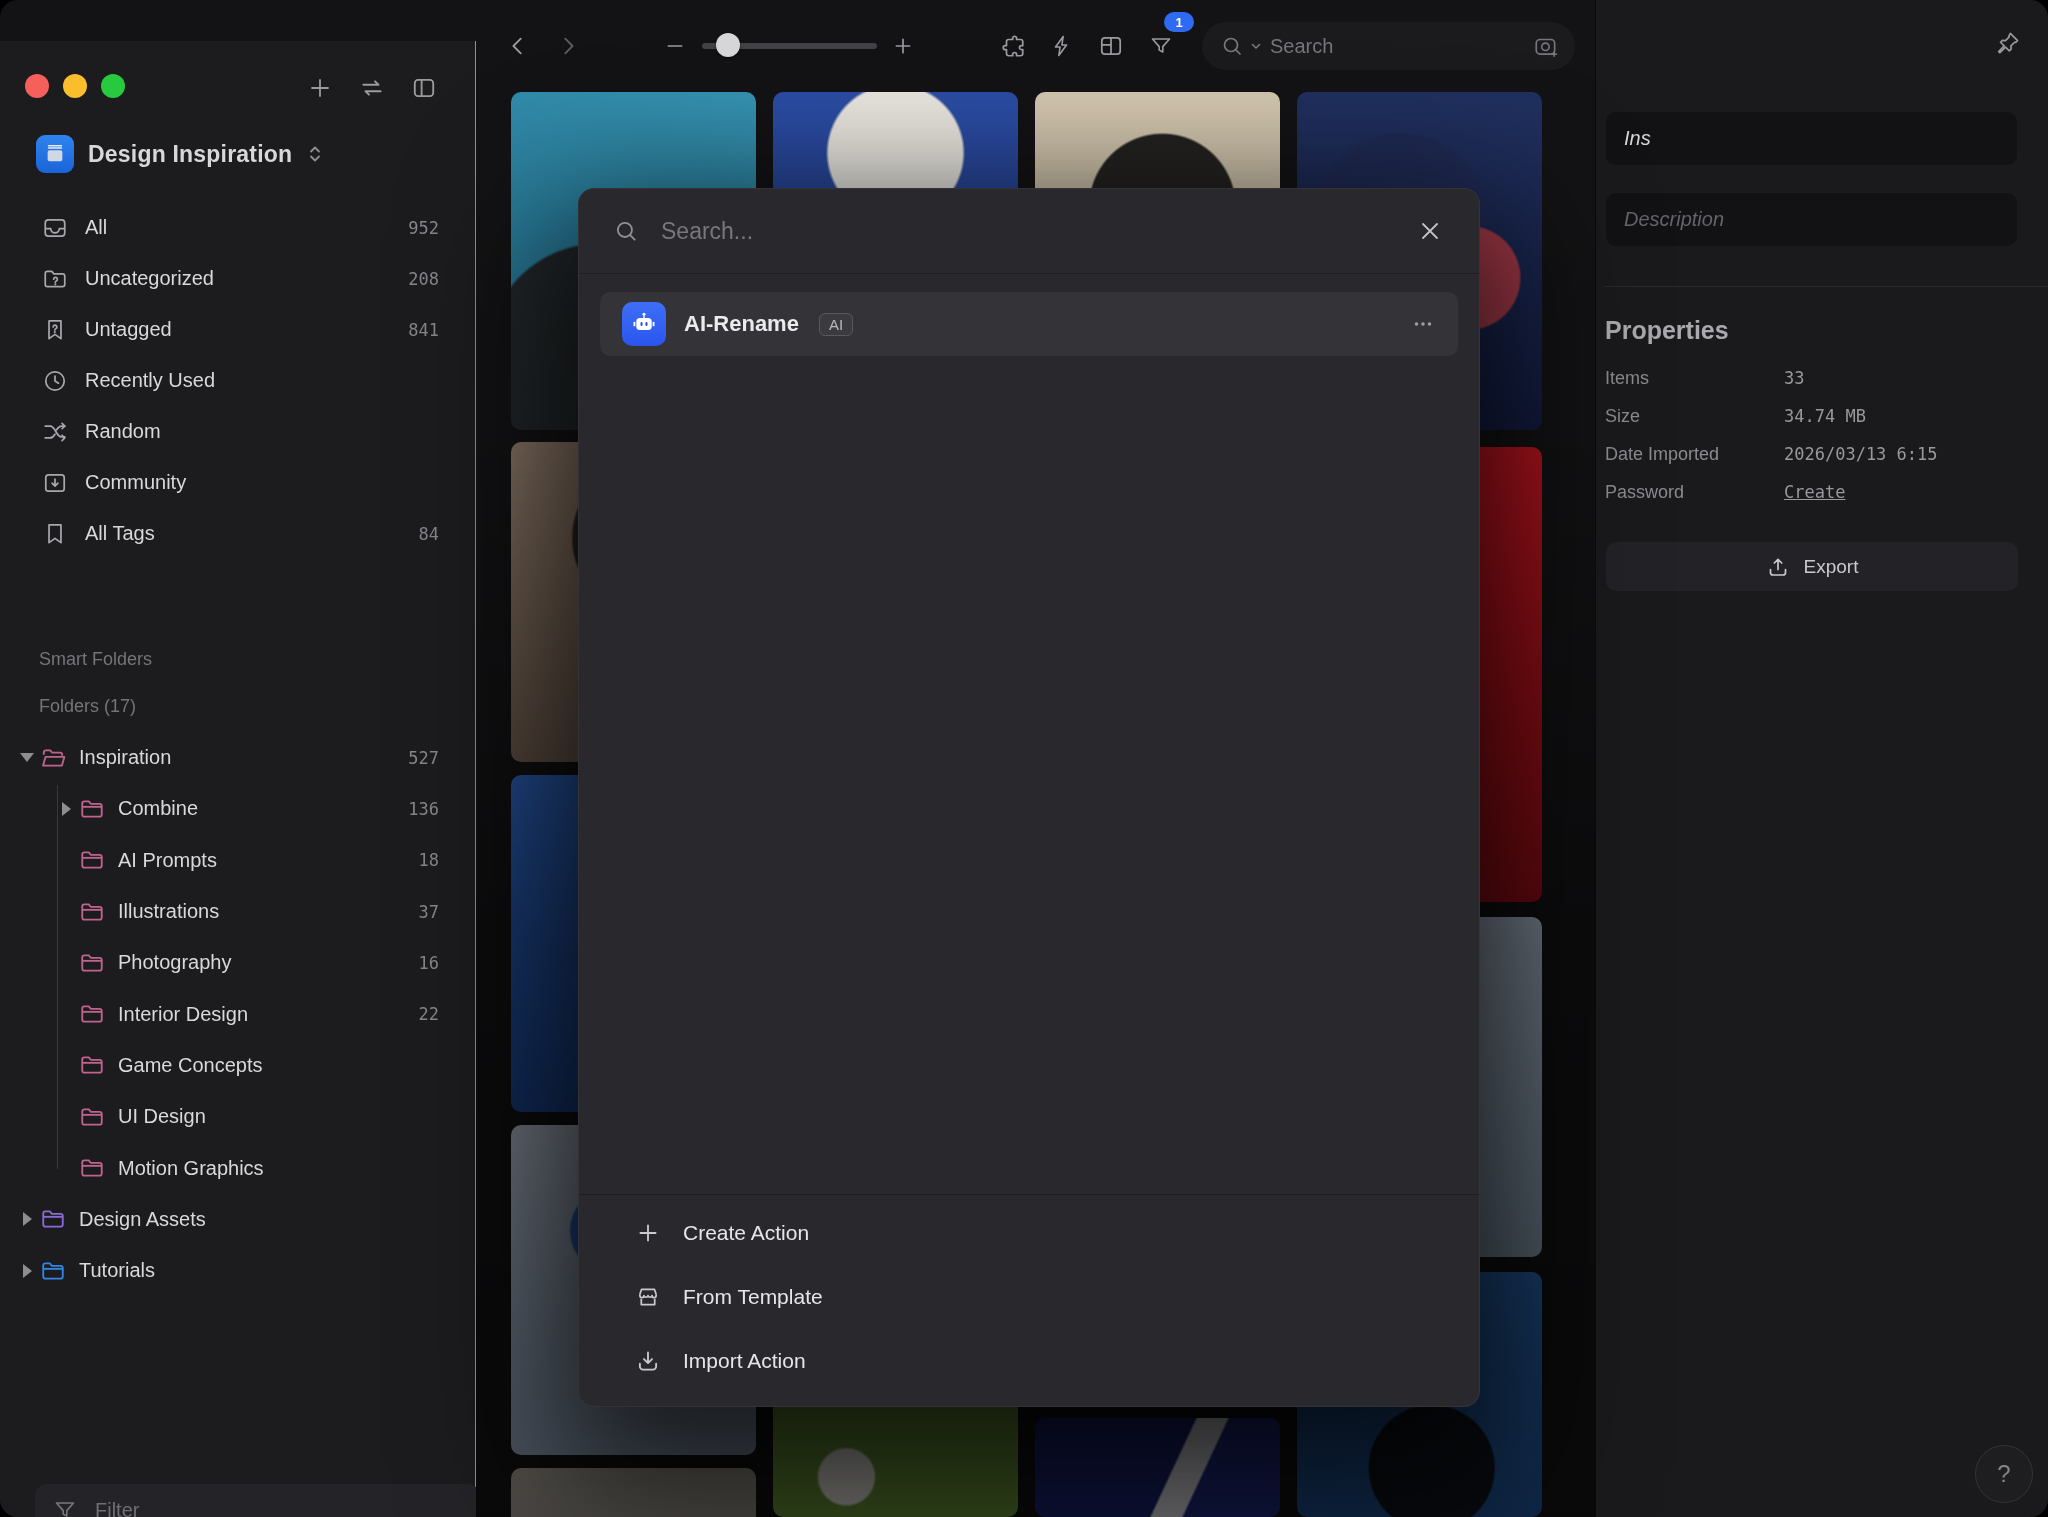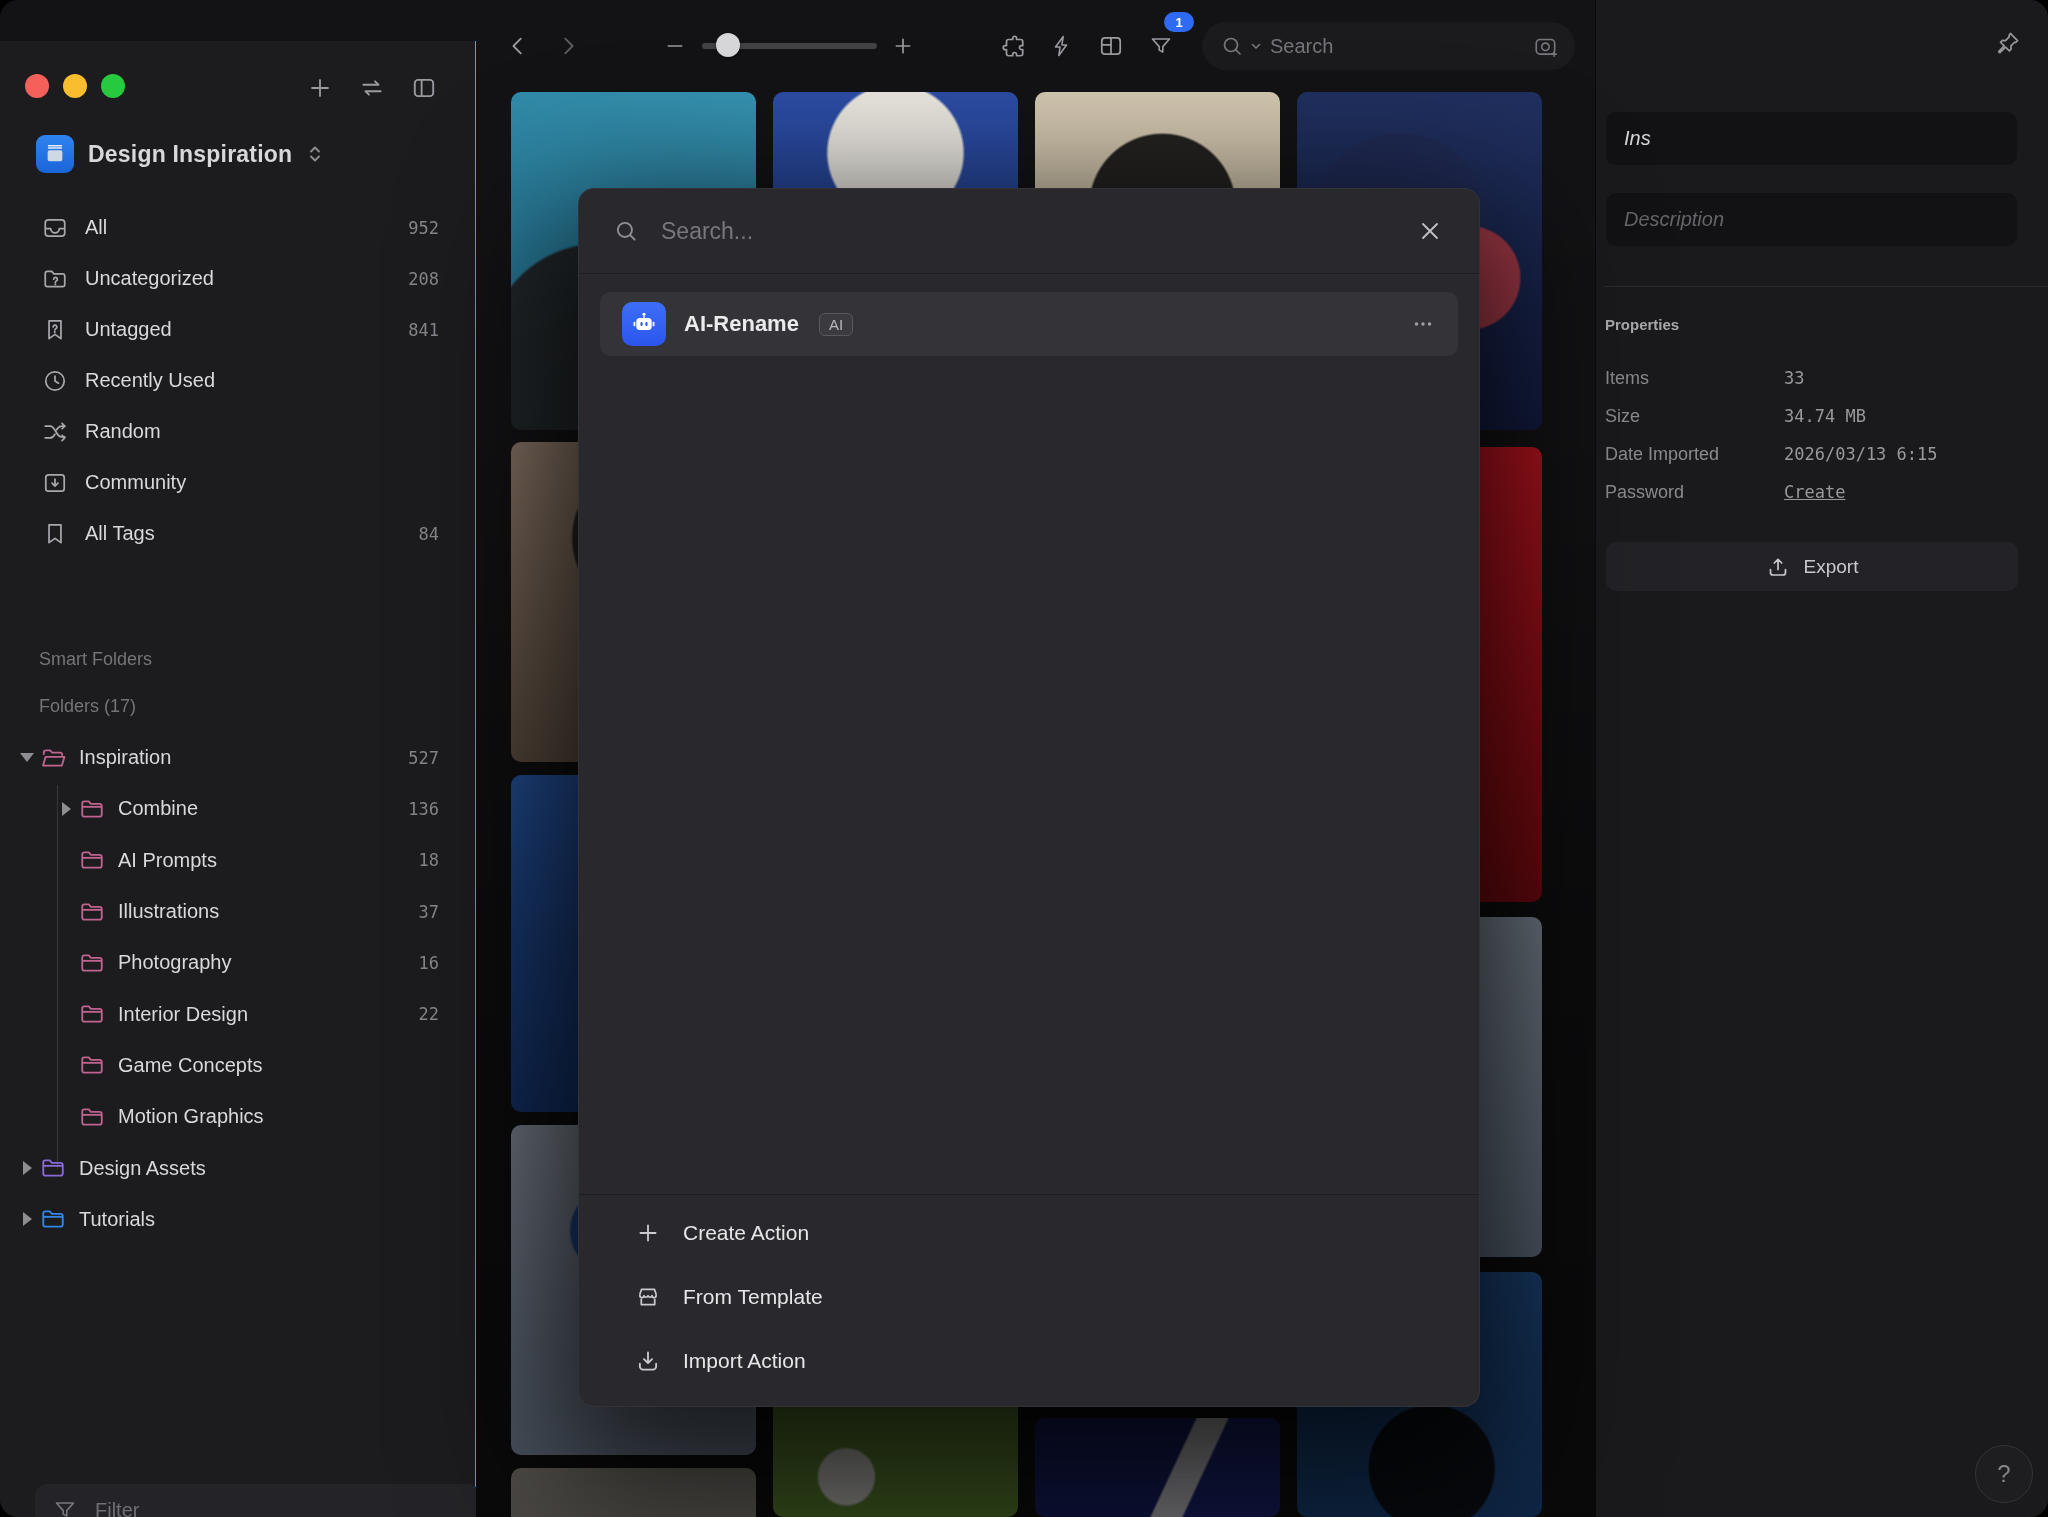--- a/index.html
+++ b/index.html
@@ -84,21 +84,21 @@
   .menu-row .mlabel{font-size:21px;color:#e6e6e9;}
 
   
   .panel{position:absolute;left:1595px;top:0;bottom:0;width:453px;background:#1a1a1d;border-left:1px solid #0a0a0b;}
   .pin{position:absolute;top:30px;left:399px;color:#97979c;}
   .field{position:absolute;left:10px;width:375px;height:53px;border-radius:10px;background:#121214;border:none;outline:none;padding:0 18px;font-size:20px;color:#d6d6d9;font-family:inherit;font-style:italic;}
   .field::placeholder{color:#64646a;}
   .f-name{top:112px;}
   .f-desc{top:193px;}
   .panel-div{position:absolute;left:8px;right:0;top:286px;height:1px;background:#2b2b2f;}
-  .props-title{position:absolute;left:9px;top:316px;font-size:15px;font-weight:600;color:#a9a9ae;}
+  .props-title{position:absolute;left:9px;top:316px;font-size:25px;font-weight:600;color:#a9a9ae;}
   .prop-row{position:absolute;left:9px;right:30px;height:26px;display:flex;}
   .prop-label{font-size:18px;color:#8b8b90;width:179px;flex:0 0 179px;}
   .prop-value{font-family:"DejaVu Sans Mono",monospace;font-size:17px;color:#98989d;}
   .prop-link{text-decoration:underline;cursor:pointer;}
   .export-btn{position:absolute;left:10px;top:542px;width:412px;height:49px;border-radius:10px;background:#232327;display:flex;align-items:center;justify-content:center;gap:14px;color:#c9c9cd;font-size:19px;}
 
   .help-btn{position:absolute;left:1975px;top:1445px;width:56px;height:56px;border-radius:50%;background:#1e1e21;border:1px solid #333338;display:flex;align-items:center;justify-content:center;color:#84848a;font-size:24px;z-index:5;}
 
   svg{display:block;}
 </style>
@@ -299,20 +299,31 @@
       </div>
       <div class="tree-row sub">
         <span class="disc"></span>
         <span class="ficon">
             <svg width="26" height="26" viewBox="0 0 24 24" fill="none" stroke="#bf6390" stroke-width="1.7" stroke-linejoin="round">
               <path d="M3 7a2 2 0 0 1 2-2h4l2 2.2h8a2 2 0 0 1 2 2V17a2 2 0 0 1-2 2H5a2 2 0 0 1-2-2z"></path>
               <path d="M3 10h18"></path>
             </svg>
           </span>
         <span class="nlabel">Game Concepts</span>
+        <span class="count"></span>
+      </div>
+      <div class="tree-row sub">
+        <span class="disc"></span>
+        <span class="ficon">
+            <svg width="26" height="26" viewBox="0 0 24 24" fill="none" stroke="#bf6390" stroke-width="1.7" stroke-linejoin="round">
+              <path d="M3 7a2 2 0 0 1 2-2h4l2 2.2h8a2 2 0 0 1 2 2V17a2 2 0 0 1-2 2H5a2 2 0 0 1-2-2z"></path>
+              <path d="M3 10h18"></path>
+            </svg>
+          </span>
+        <span class="nlabel">UI Design</span>
         <span class="count"></span>
       </div>
       <div class="tree-row sub">
         <span class="disc"></span>
         <span class="ficon">
             <svg width="26" height="26" viewBox="0 0 24 24" fill="none" stroke="#bf6390" stroke-width="1.7" stroke-linejoin="round">
               <path d="M3 7a2 2 0 0 1 2-2h4l2 2.2h8a2 2 0 0 1 2 2V17a2 2 0 0 1-2 2H5a2 2 0 0 1-2-2z"></path>
               <path d="M3 10h18"></path>
             </svg>
           </span>

